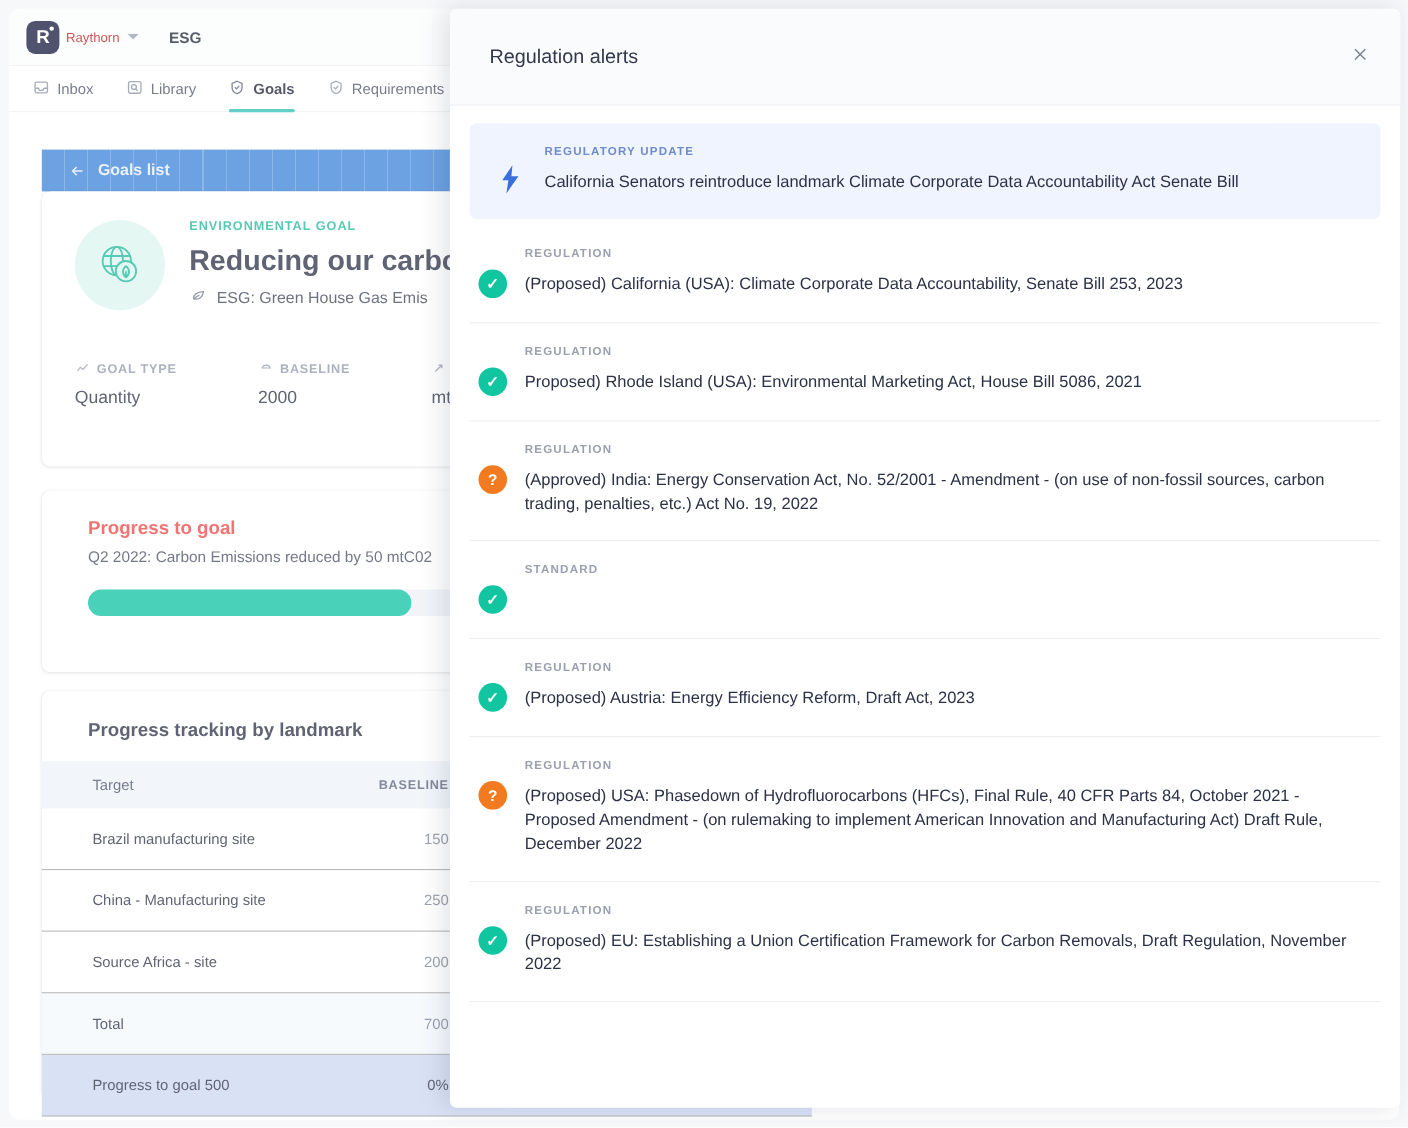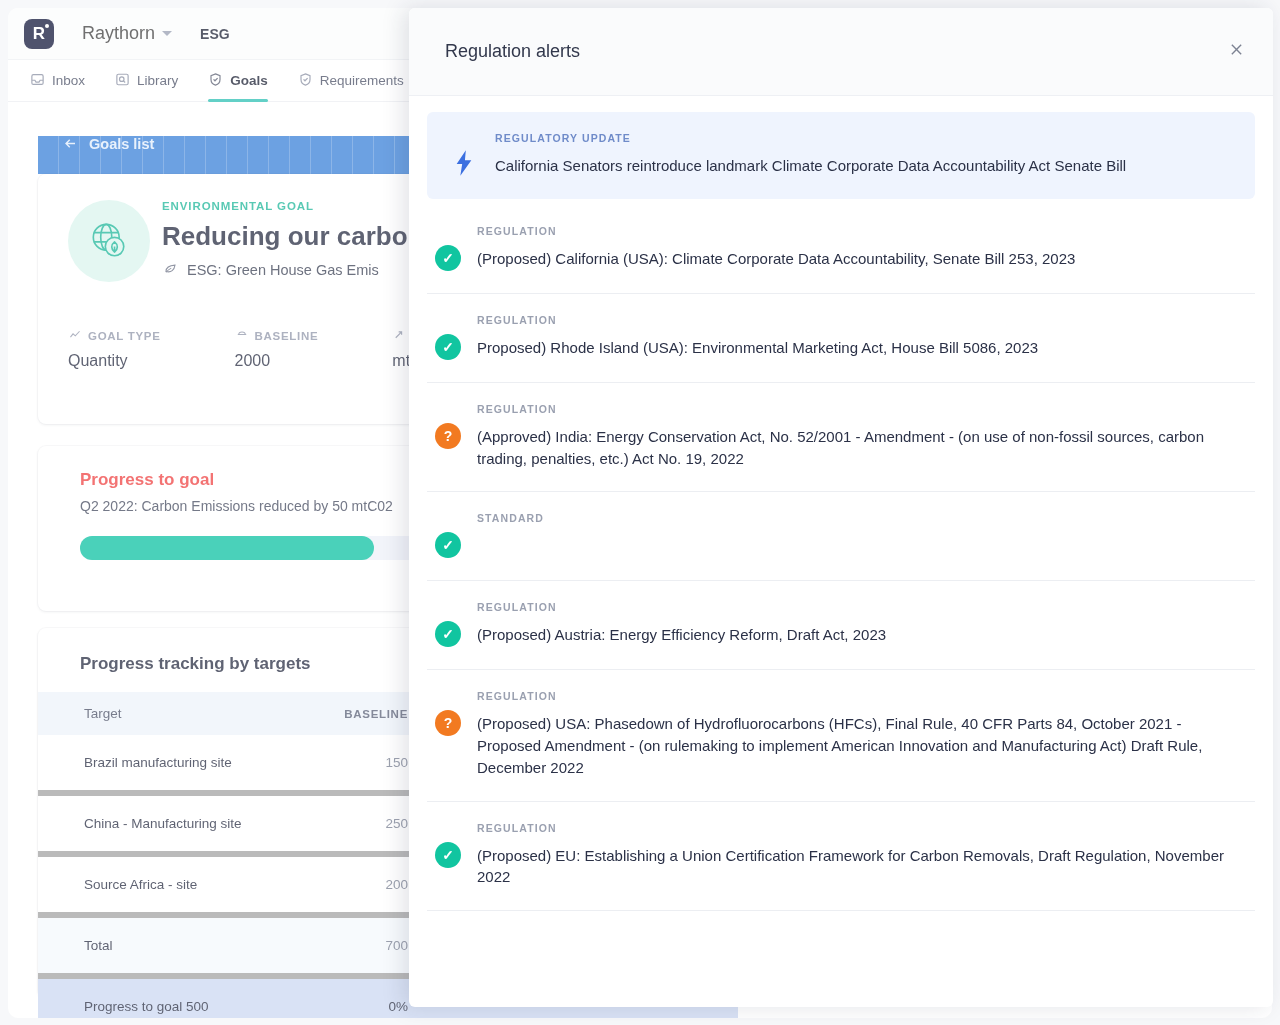--- a/index.html
+++ b/index.html
@@ -30,21 +30,21 @@
   .logo {
     width: 30px; height: 30px; border-radius: 8px; background: #151a3d;
     color: #fff; font-weight: bold; font-size: 17px;
     display: flex; align-items: center; justify-content: center; position: relative;
   }
   .logo .dot {
     position: absolute; right: 5px; top: 5px; width: 4px; height: 4px;
     border-radius: 50%; background: #fff;
   }
   .org-name {
-    margin-left: 28px; font-size: 18px; color: #404040; font-weight: 500;
+    margin-left: 6px; font-size: 12px; color: #b91c1c; font-weight: 500;
   }
   .chev {
     margin-left: 7px; width: 0; height: 0;
     border-left: 5px solid transparent; border-right: 5px solid transparent;
     border-top: 5px solid #9aa1b3;
   }
   .workspace {
     margin-left: 28px; font-size: 14px; color: #1f2437; font-weight: bold;
   }
 
@@ -62,40 +62,40 @@
   .tab.active { color: #1d2235; font-weight: 600; }
   .tab.active::after {
     content: ""; position: absolute; left: 0; right: 0; bottom: 0;
     height: 3px; background: #2fc0b4; border-radius: 2px;
   }
   .tab svg { flex: none; }
 
   
   .goals-banner {
     position: absolute; left: 30px; top: 128px; width: 700px; height: 38px;
-    background: #3b82d8; display: flex; padding-left: 24px;
+    background: #3b82d8; display: flex; align-items: center; padding-left: 24px;
     gap: 10px; color: #e8f1fc; font-size: 14.5px; font-weight: 600;
   }
   .goals-banner .stripes {
     position: absolute; left: 0; top: 0; right: 0; bottom: 0;
     background: repeating-linear-gradient(to right,
       rgba(255,255,255,0) 0px, rgba(255,255,255,0) 20px,
       rgba(255,255,255,0.22) 20px, rgba(255,255,255,0.22) 21px);
     pointer-events: none;
   }
   .goals-banner .lbl { position: relative; z-index: 2; }
   .goals-banner .arw { position: relative; z-index: 2; display: flex; }
 
   
   .card {
     position: absolute; background: #fff; border-radius: 8px;
     box-shadow: 0 1px 3px rgba(20,30,60,0.09), 0 0 0 1px rgba(20,30,60,0.03);
   }
   .goal-card { left: 30px; top: 166px; width: 700px; height: 250px; }
-  .goal-head { display: flex; padding: 26px 0 0 30px; gap: 12px; }
+  .goal-head { display: flex; padding: 26px 0 0 30px; gap: 22px; }
   .goal-globe {
     width: 82px; height: 82px; border-radius: 50%; background: #dbf5ee;
     display: flex; align-items: center; justify-content: center; flex: none;
   }
   .goal-kicker {
     font-size: 11.5px; letter-spacing: 0.9px; color: #21b79b; font-weight: 700;
   }
   .goal-title {
     font-size: 26px; font-weight: bold; color: #2a2f44; margin-top: 9px;
     white-space: nowrap;
@@ -128,21 +128,21 @@
   .tgt-table th {
     text-align: left; font-size: 13.5px; color: #4b5166; font-weight: 500;
     padding: 14px 0 14px 46px; background: #eef3fa;
   }
   .tgt-table th.num {
     text-align: right; font-size: 11.5px; letter-spacing: 0.7px;
     color: #5c6379; font-weight: 600; padding-right: 330px;
   }
   .tgt-table td {
     font-size: 13.5px; color: #2a2f44; padding: 20px 0 20px 46px;
-    border-bottom: 6px solid #a3a3a3;
+    border-bottom: 1px solid #a3a3a3;
   }
   .tgt-table td.num {
     text-align: right; color: #7b8294; padding-right: 330px; font-size: 13.5px;
   }
   .tgt-table tr.total td { background: #f5f8fd; }
   .tgt-table tr.goalrow td { background: #ccd9f2; color: #2a2f44; }
   .tgt-table tr.goalrow td.num { color: #2a2f44; }
 
   
   .scrim {
@@ -329,21 +329,21 @@
 
       <div class="card prog-card">
         <div class="prog-title">Progress to goal</div>
         <div class="prog-sub">Q2 2022: Carbon Emissions reduced by 50 mtC02</div>
         <div class="prog-track">
           <div class="prog-fill" style="width: 49%;"></div>
         </div>
       </div>
 
       <div class="card tgt-card">
-        <div class="tgt-title">Progress tracking by targets</div>
+        <div class="tgt-title">Progress tracking by landmark</div>
         <table class="tgt-table">
           <thead>
             <tr>
               <th>Target</th>
               <th class="num">BASELINE</th>
             </tr>
           </thead>
           <tbody>
             <tr>
               <td>Brazil manufacturing site</td>
@@ -403,21 +403,21 @@
         <div class="reg-main">
           <div class="reg-kicker">REGULATION</div>
           <div class="reg-text">(Proposed) California (USA): Climate Corporate Data Accountability, Senate Bill 253, 2023</div>
         </div>
       </div>
 
       <div class="reg-row">
         <div class="reg-badge ok">✓</div>
         <div class="reg-main">
           <div class="reg-kicker">REGULATION</div>
-          <div class="reg-text">Proposed) Rhode Island (USA): Environmental Marketing Act, House Bill 5086, 2023</div>
+          <div class="reg-text">Proposed) Rhode Island (USA): Environmental Marketing Act, House Bill 5086, 2021</div>
         </div>
       </div>
 
       <div class="reg-row">
         <div class="reg-badge q">?</div>
         <div class="reg-main">
           <div class="reg-kicker">REGULATION</div>
           <div class="reg-text">(Approved) India: Energy Conservation Act, No. 52/2001 - Amendment - (on use of non-fossil sources, carbon trading, penalties, etc.) Act No. 19, 2022</div>
         </div>
       </div>

